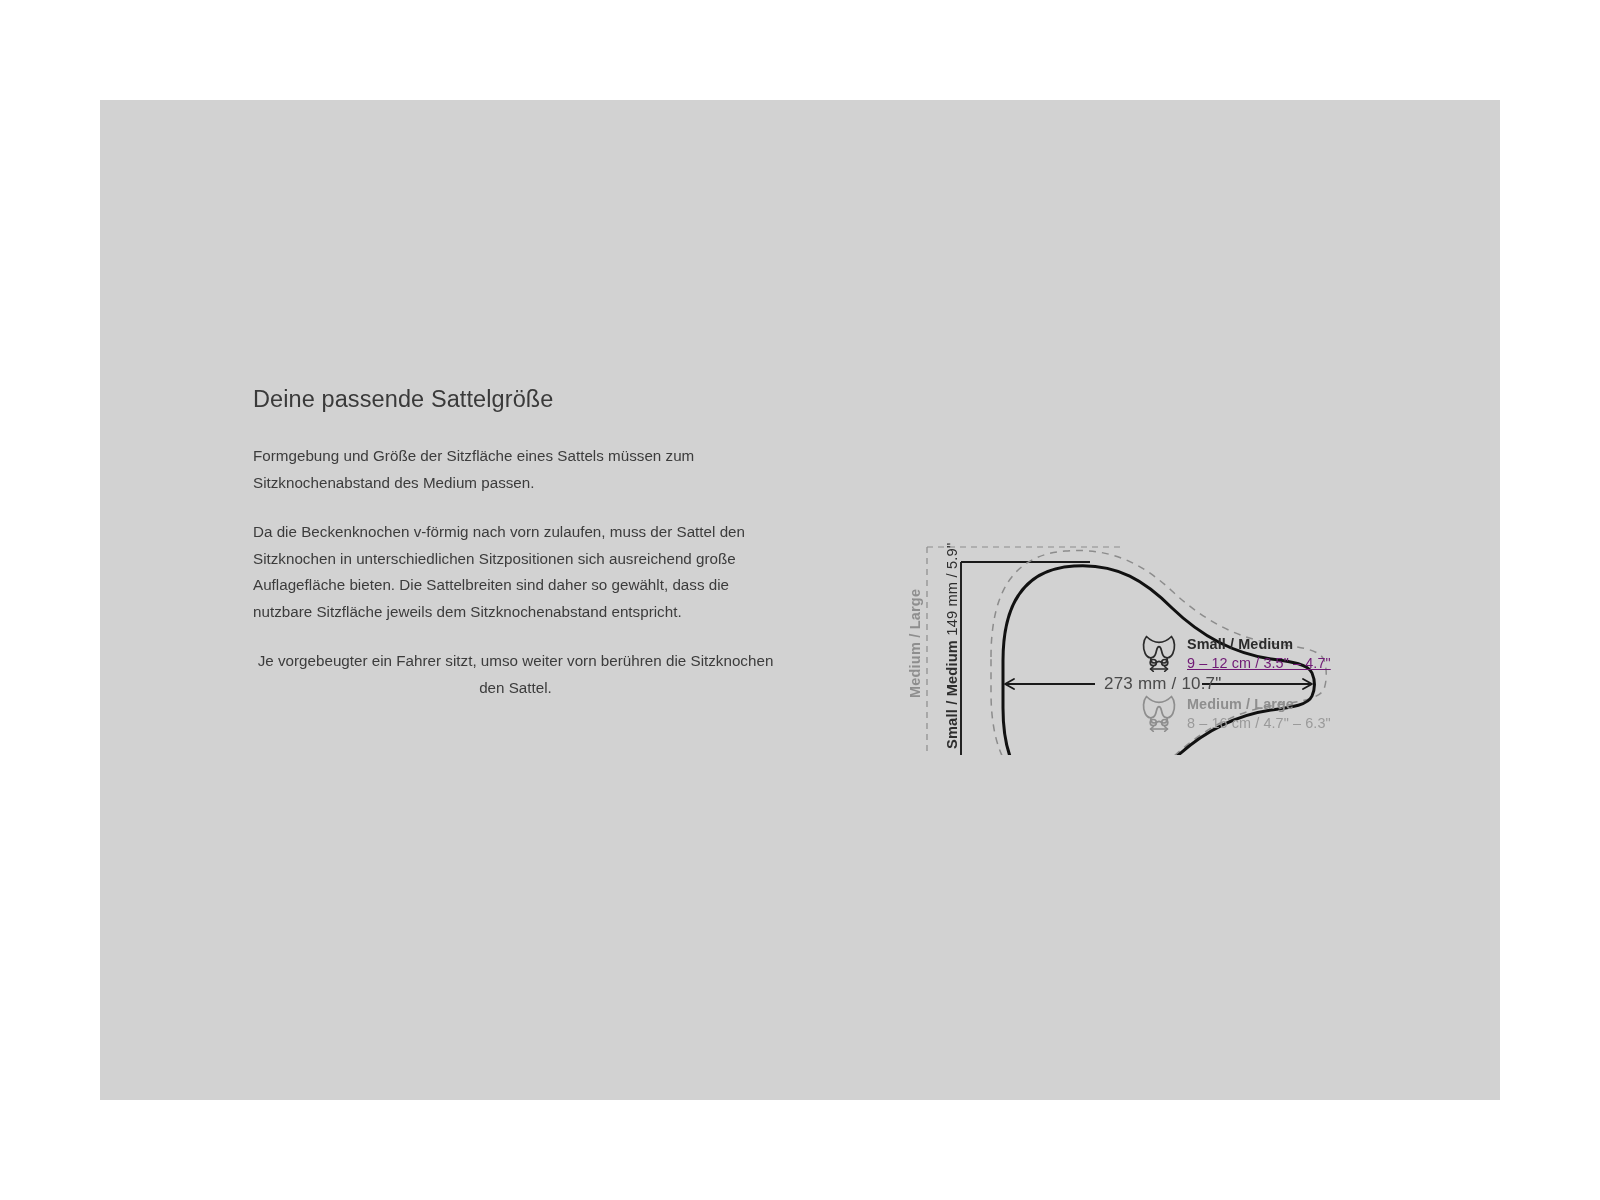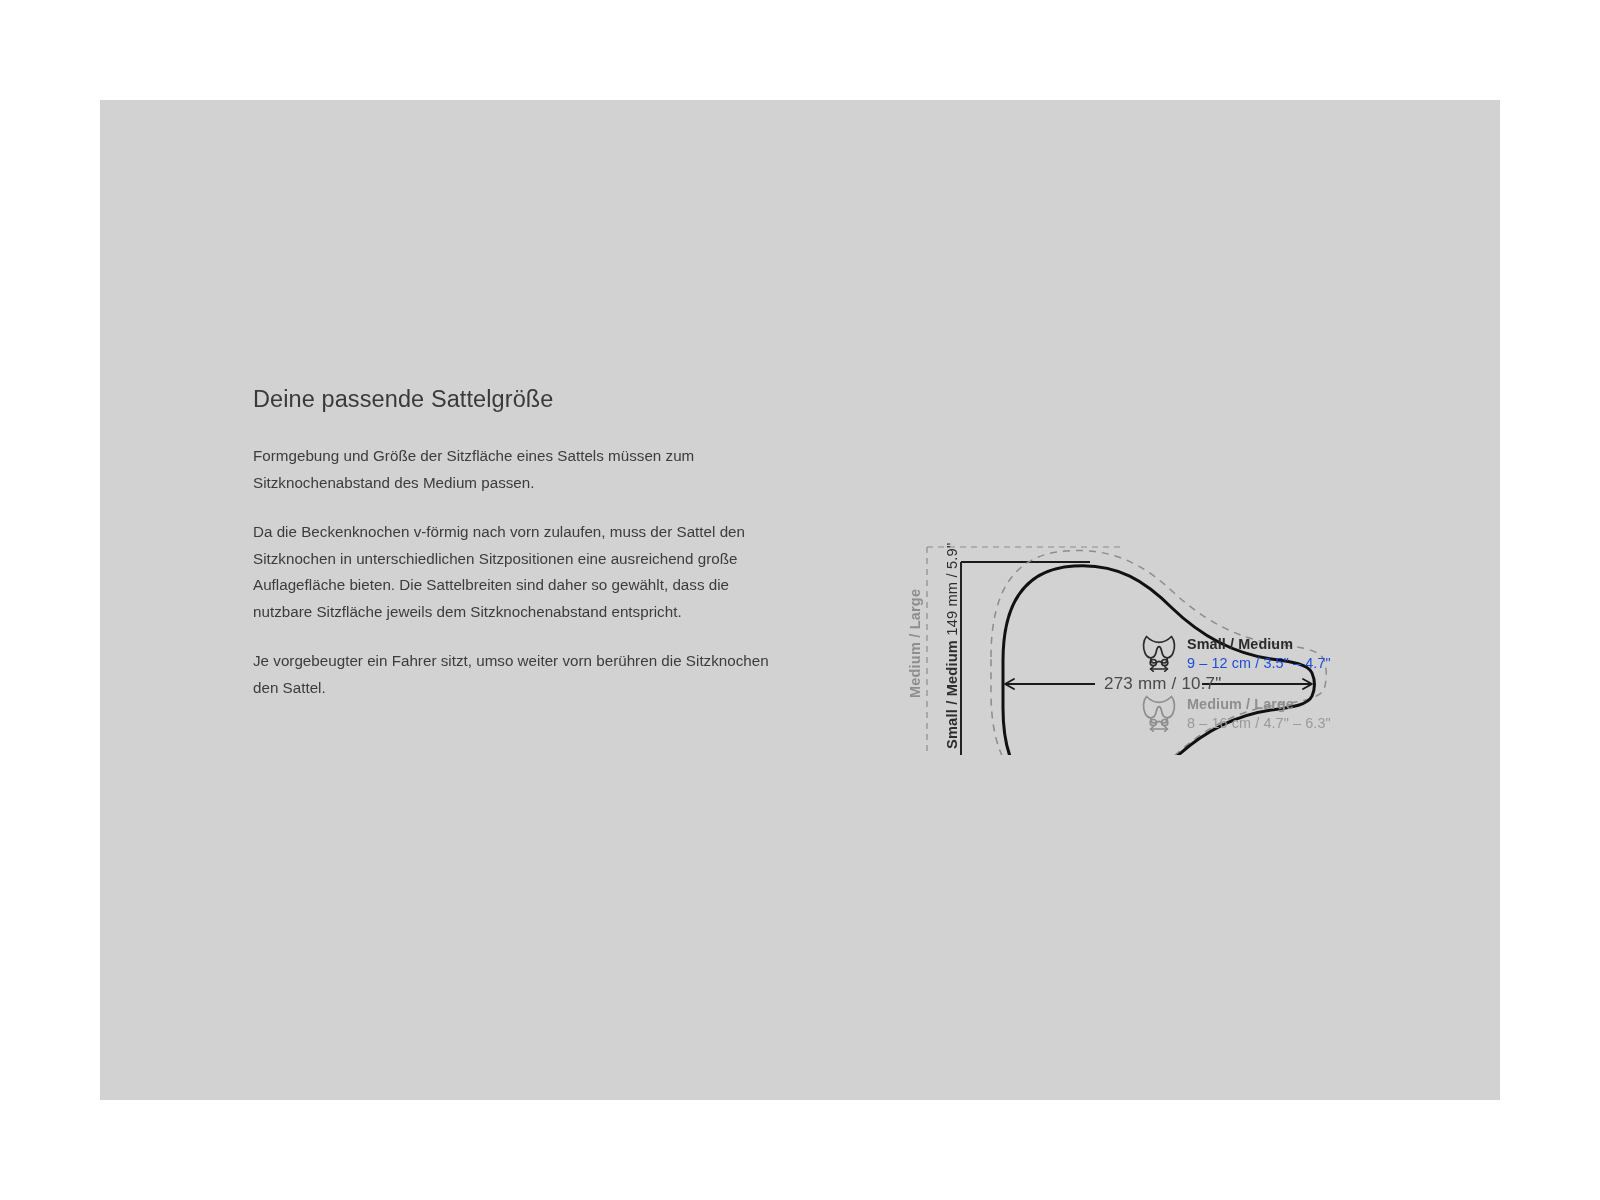--- a/index.html
+++ b/index.html
@@ -42,21 +42,21 @@
     margin: 0 0 30px 0;
     line-height: 1.2;
   }
   .para {
     font-size: 15.2px;
     line-height: 26.5px;
     color: #3c3c3c;
     margin: 0 0 23px 0;
     letter-spacing: 0.01px;
   }
-  .para:last-child { margin-bottom: 0; }
+  .para:last-child { margin-bottom: 0; text-align: center; }
 
   
   #figure {
     position: absolute;
     left: 690px;
     top: 325px;
     width: 540px;
     height: 330px;
   }
   #figure svg { display: block; }
@@ -102,35 +102,35 @@
     font-weight: 700;
     letter-spacing: 0.1px;
     margin-bottom: 2px;
   }
   .legend-sub {
     font-size: 14.4px;
     font-weight: 400;
     letter-spacing: 0.1px;
   }
   .row-sm .legend-title { color: #2b2b2b; }
-  .row-sm .legend-sub   { color: #1d4ed8; }
+  .row-sm .legend-sub   { color: #701a75; text-decoration: underline; }
   .row-ml .legend-title { color: #8e8e8e; }
   .row-ml .legend-sub   { color: #9a9a9a; }
 </style>
 </head>
 <body>
 
 <div id="page">
 
   <div id="panel">
 
     <div id="text-col">
       <h1 id="page-title">Deine passende Sattelgröße</h1>
       <p class="para">Formgebung und Größe der Sitzfläche eines Sattels müssen zum Sitzknochenabstand des Medium passen.</p>
-      <p class="para">Da die Beckenknochen v-förmig nach vorn zulaufen, muss der Sattel den Sitzknochen in unterschiedlichen Sitzpositionen eine ausreichend große Auflagefläche bieten. Die Sattelbreiten sind daher so gewählt, dass die nutzbare Sitzfläche jeweils dem Sitzknochenabstand entspricht.</p>
+      <p class="para">Da die Beckenknochen v-förmig nach vorn zulaufen, muss der Sattel den Sitzknochen in unterschiedlichen Sitzpositionen sich ausreichend große Auflagefläche bieten. Die Sattelbreiten sind daher so gewählt, dass die nutzbare Sitzfläche jeweils dem Sitzknochenabstand entspricht.</p>
       <p class="para">Je vorgebeugter ein Fahrer sitzt, umso weiter vorn berühren die Sitzknochen den Sattel.</p>
     </div>
 
     <div id="figure">
 
       <svg width="540" height="330" viewBox="0 0 540 330">
 
         <g stroke="#8c8c8c" stroke-width="1.2" fill="none" stroke-dasharray="6,5">
           <path d="M 137 122 L 137 358"></path>
           <path d="M 137 122 L 330 122"></path>

